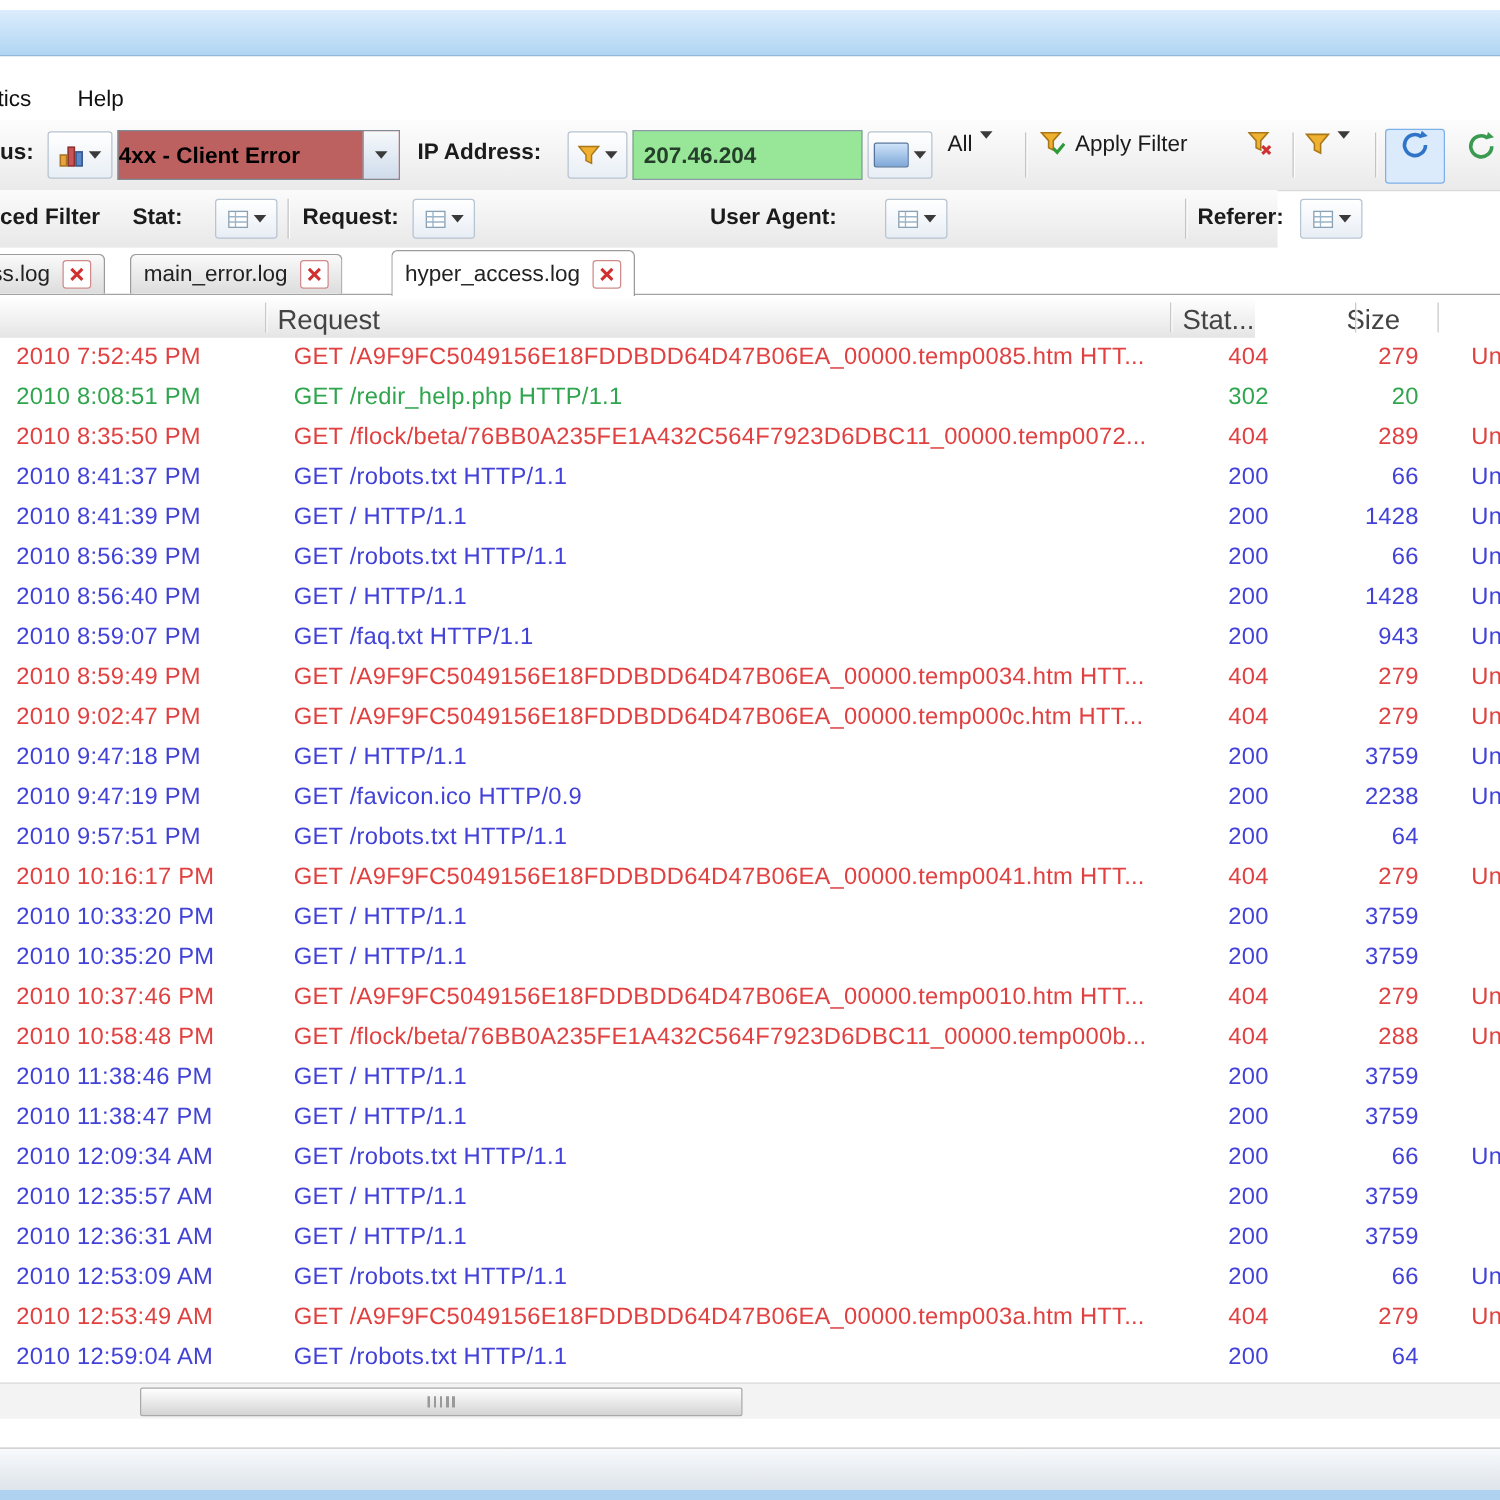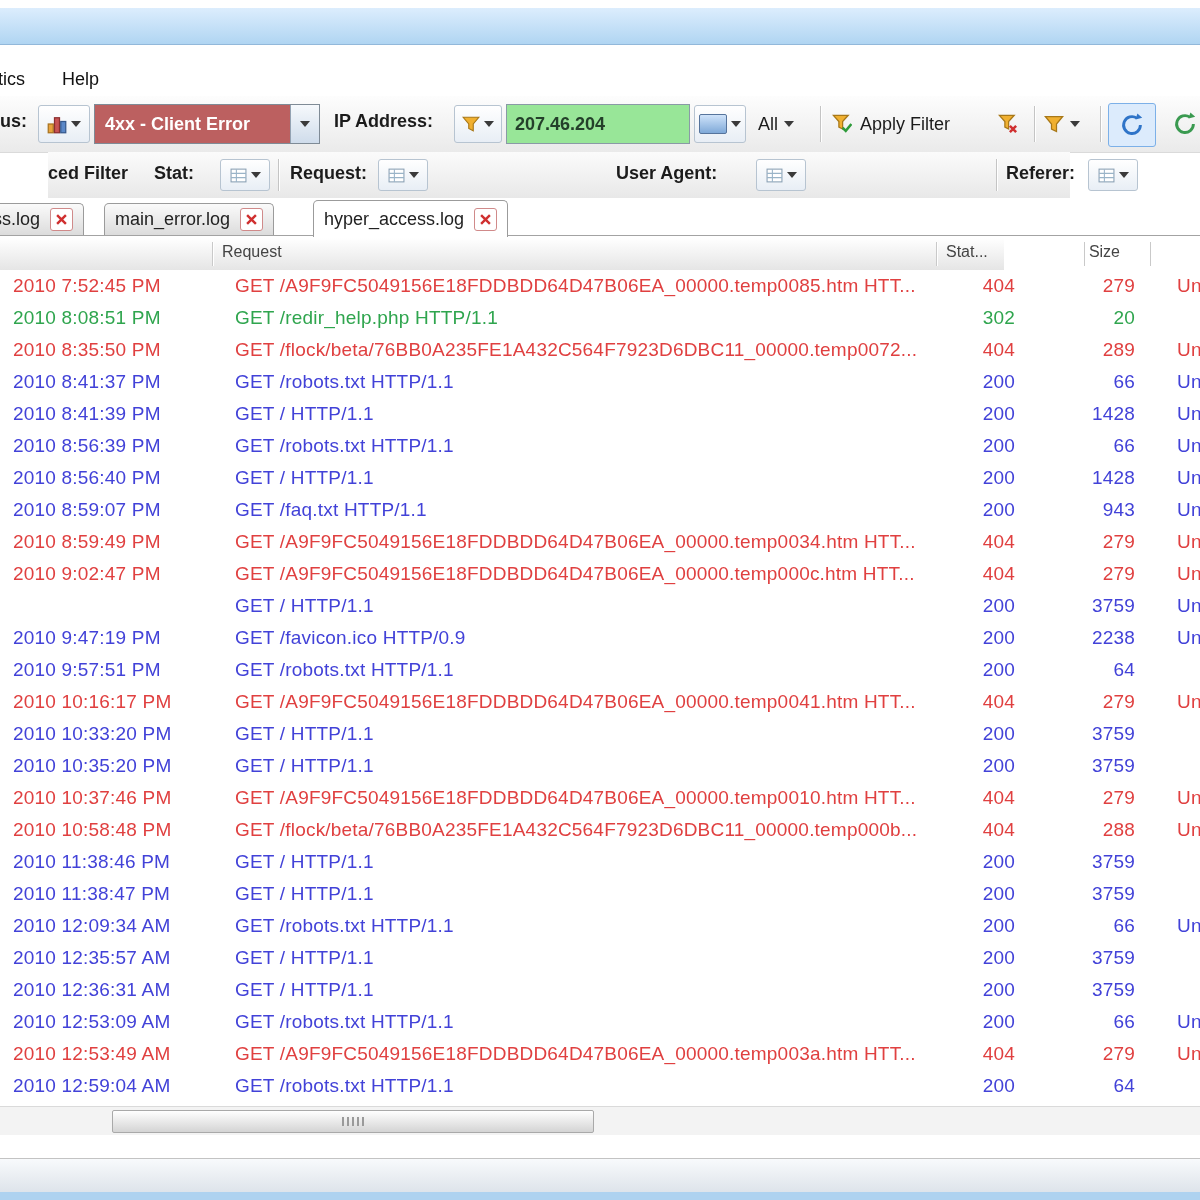--- a/index.html
+++ b/index.html
@@ -11,32 +11,32 @@
     background:linear-gradient(#dcedfd,#b0d5f2);border-bottom:1px solid #92b8da;}
   .menubar{position:absolute;left:0;top:62px;width:1200px;height:34px;background:#ffffff;}
   .menu-item{position:absolute;top:4px;font-size:18px;color:#111;padding:3px 6px;white-space:nowrap;}
   .mi-stats{left:-8px;}
   .mi-help{left:56px;}
 
   
   .toolbar1{position:absolute;left:0;top:96px;width:1200px;height:56px;
     background:linear-gradient(#fdfdfd,#eaeaea);border-bottom:1px solid #dadada;}
   .toolbar2{position:absolute;left:0;top:152px;width:1022px;height:46px;
-    background:linear-gradient(#fbfbfb,#e8e8e8);border-bottom:1px solid #d2d2d2;margin-left:48px;}
+    background:linear-gradient(#fbfbfb,#e8e8e8);border-bottom:1px solid #d2d2d2;}
   .tlabel{position:absolute;font-size:18px;font-weight:700;color:#1b1b1b;white-space:nowrap;}
-  .flatbtn{position:absolute;display:flex;align-items:center;gap:6px;font-size:18px;color:#1b1b1b;}
+  .flatbtn{position:absolute;display:flex;gap:6px;font-size:18px;color:#1b1b1b;}
   .icon-btn{position:absolute;display:flex;align-items:center;justify-content:center;gap:4px;
     border:1px solid #b7c4d1;border-radius:3px;background:linear-gradient(#ffffff,#e8eef5);box-sizing:border-box;}
   .caret{width:0;height:0;border-left:5px solid transparent;border-right:5px solid transparent;border-top:6px solid #3a3a3a;}
   .vsep{position:absolute;width:1px;background:#c4c4c4;box-shadow:1px 0 0 #ffffff;}
 
   
   .combo{position:absolute;left:94px;top:8px;width:226px;height:40px;box-sizing:border-box;
     border:1px solid #7f8b96;background:var(--combo-bg,#bc6060);display:flex;align-items:center;}
-  .combo-text{flex:1;padding-left:10px;font-size:18px;font-weight:700;color:#ffffff;white-space:nowrap;overflow:hidden;}
+  .combo-text{flex:1;font-size:18px;font-weight:700;color:#000000;white-space:nowrap;overflow:hidden;}
   .combo-btn{width:28px;height:100%;display:flex;align-items:center;justify-content:center;
     background:linear-gradient(#f6f9fc,#cfdceb);border-left:1px solid #93a2b2;}
 
   
   .input-ip{position:absolute;left:506px;top:8px;width:184px;height:40px;box-sizing:border-box;
     border:1px solid #8a9aa6;background:var(--ip-bg,#98e698);font-family:"Liberation Sans",sans-serif;
     font-size:18px;font-weight:700;color:#24402a;padding:0 8px;}
 
   .bluechip{width:26px;height:18px;border:1px solid #56749c;border-radius:2px;
     background:linear-gradient(#cfe3fa,#7fa9d8);}
@@ -50,21 +50,21 @@
     background:linear-gradient(#fafafa,#dcdcdc);font-size:18px;color:#222;white-space:nowrap;box-sizing:border-box;}
   .tab.active{top:2px;height:37px;background:#ffffff;z-index:5;margin-left:13px;}
   .tab1{left:-14px;padding-left:6px;}
   .tab2{left:104px;}
   .tab3{left:300px;}
   .tab-close{width:21px;height:21px;border:1px solid #d08a8a;border-radius:3px;background:#ffffff;
     display:flex;align-items:center;justify-content:center;flex:0 0 auto;}
 
   
   .thead{position:absolute;left:0;top:238px;width:1004px;height:32px;
-    background:linear-gradient(#ffffff,#e5e5e5);border-bottom:1px solid #bcbcbc;font-size:16px;color:#444;}
+    background:linear-gradient(#ffffff,#e5e5e5);border-bottom:1px solid #bcbcbc;font-size:22px;color:#444;}
   .hcell{position:absolute;top:5px;white-space:nowrap;}
   .h-req{left:222px;}
   .h-status{left:946px;}
   .h-size{left:1020px;width:100px;text-align:right;}
   .hsep{position:absolute;top:4px;height:24px;width:1px;background:#c9c9c9;box-shadow:1px 0 0 #fff;}
 
   .tbody{position:absolute;left:0;top:270px;width:1200px;height:836px;overflow:hidden;background:#fff;padding-left:13px;}
   .trow{position:relative;height:32px;line-height:32px;font-size:19px;letter-spacing:0.2px;white-space:nowrap;}
   .cell{position:absolute;top:0;height:32px;}
   .c-time{left:0;width:210px;overflow:hidden;}
@@ -335,20 +335,21 @@
         <span class="cell c-extra">Unk</span>
       </div>
       <div class="trow st-404">
         <span class="cell c-time">2010 9:02:47 PM</span>
         <span class="cell c-req">GET /A9F9FC5049156E18FDDBDD64D47B06EA_00000.temp000c.htm HTT...</span>
         <span class="cell c-status">404</span>
         <span class="cell c-size">279</span>
         <span class="cell c-extra">Unk</span>
       </div>
       <div class="trow st-200">
+        <span class="cell c-time">2010 9:47:18 PM</span>
         <span class="cell c-req">GET / HTTP/1.1</span>
         <span class="cell c-status">200</span>
         <span class="cell c-size">3759</span>
         <span class="cell c-extra">Unk</span>
       </div>
       <div class="trow st-200">
         <span class="cell c-time">2010 9:47:19 PM</span>
         <span class="cell c-req">GET /favicon.ico HTTP/0.9</span>
         <span class="cell c-status">200</span>
         <span class="cell c-size">2238</span>

